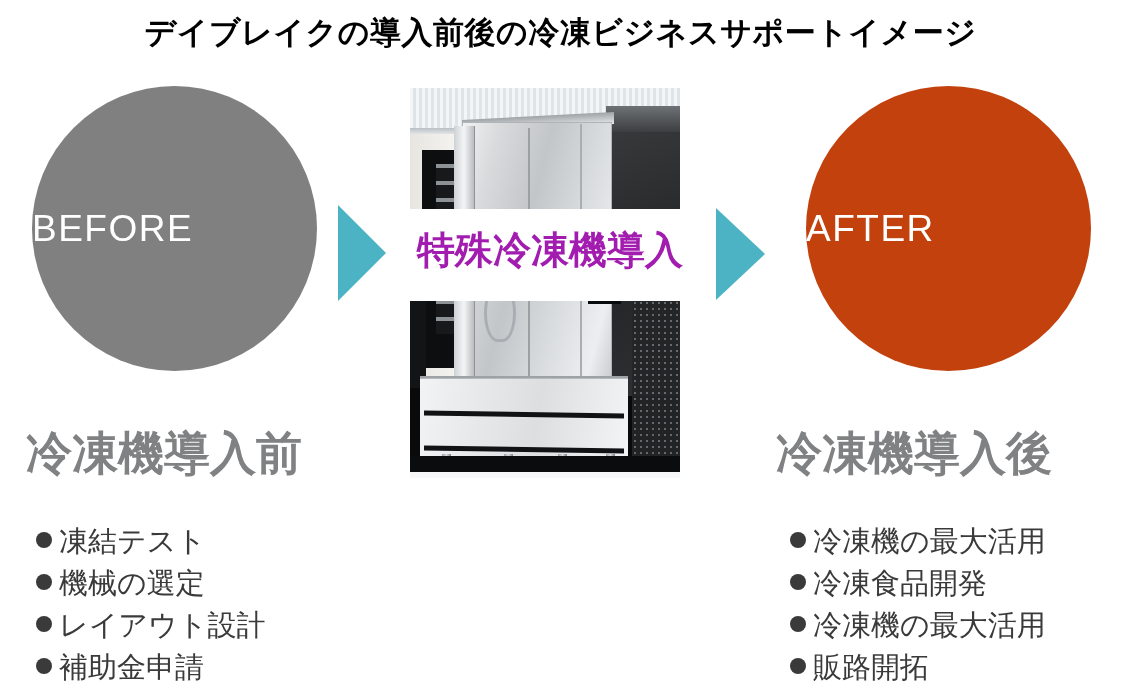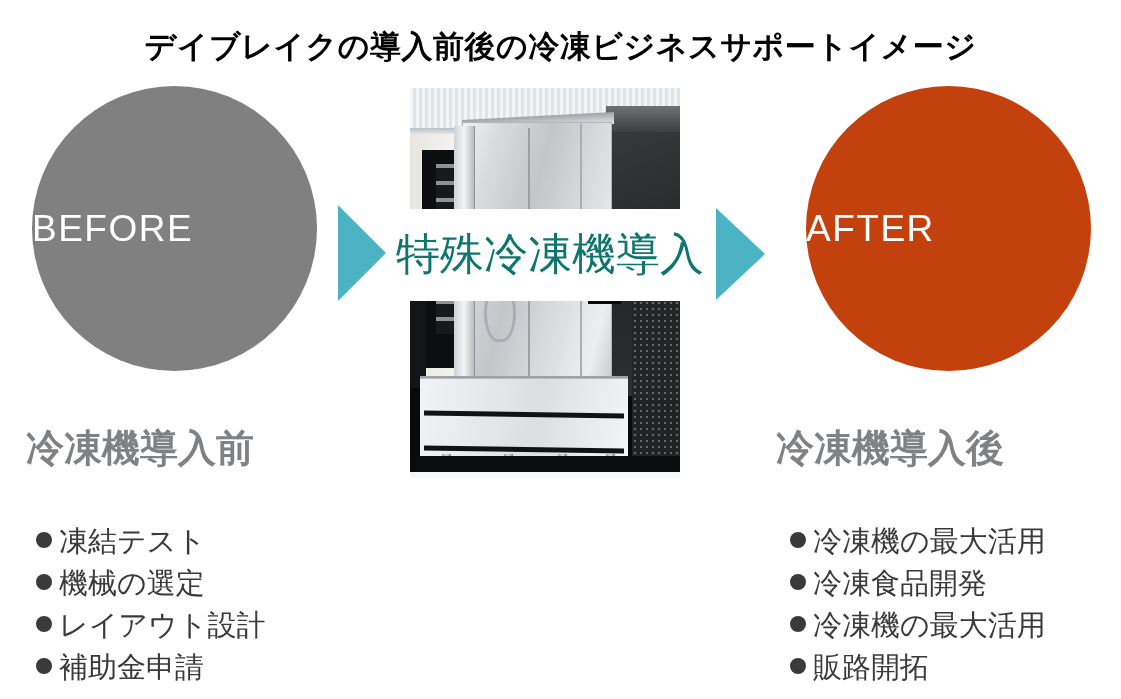--- a/index.html
+++ b/index.html
@@ -13,21 +13,21 @@
     position: relative;
     overflow: hidden;
     font-family: "Liberation Sans", "DejaVu Sans", sans-serif;
     -webkit-font-smoothing: antialiased;
   }
 
   
   #title {
     position: absolute;
     left: 0;
-    top: 26px;
+    top: 12px;
     width: 1121px;
     text-align: center;
     font-size: 31px;
     font-weight: bold;
     color: #000000;
     letter-spacing: 0.5px;
     white-space: nowrap;
   }
 
   
@@ -259,36 +259,36 @@
     border-top: 46px solid transparent;
     border-bottom: 46px solid transparent;
     border-left: 49px solid #4cb3c4;
   }
   #center-label {
     position: absolute;
     left: 390px;
     top: 225px;
     width: 320px;
     text-align: center;
-    font-size: 44px;
-    font-weight: normal;
-    color: #0f766e;
+    font-size: 38px;
+    font-weight: bold;
+    color: #a21caf;
     letter-spacing: 0px;
     white-space: nowrap;
     -webkit-text-stroke: 5px #ffffff;
     paint-order: stroke fill;
     text-shadow:
       0 0 3px #ffffff,
       0 0 5px #ffffff;
   }
 
   
   .section-heading {
     position: absolute;
-    font-size: 38px;
+    font-size: 46px;
     font-weight: bold;
     color: #7f8183;
     white-space: nowrap;
   }
   #heading-before { left: 26px; top: 423px; }
   #heading-after  { left: 776px; top: 423px; }
 
   
   .bullet-list {
     position: absolute;

